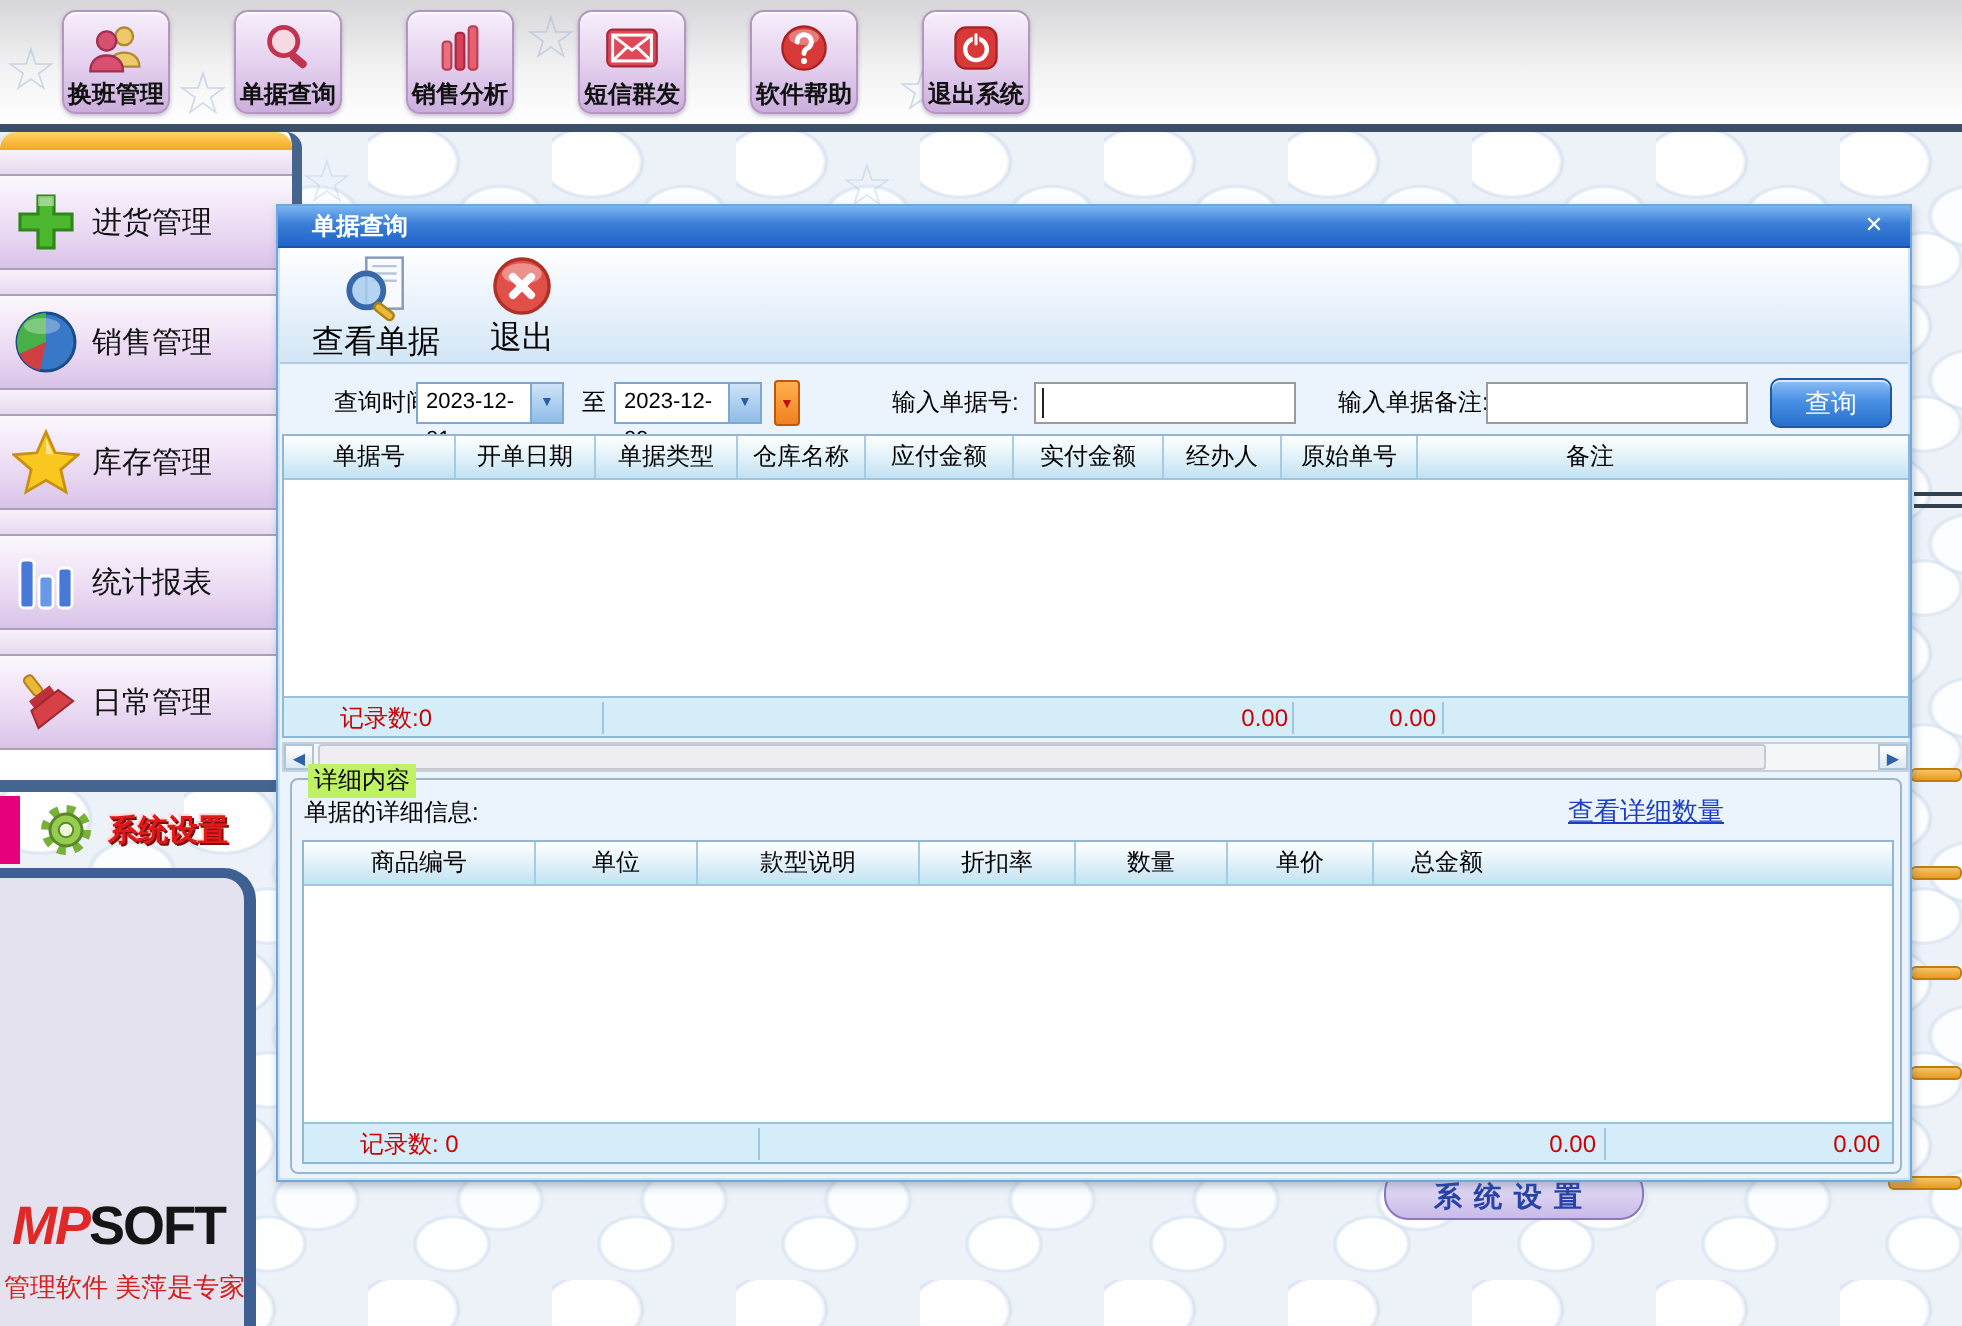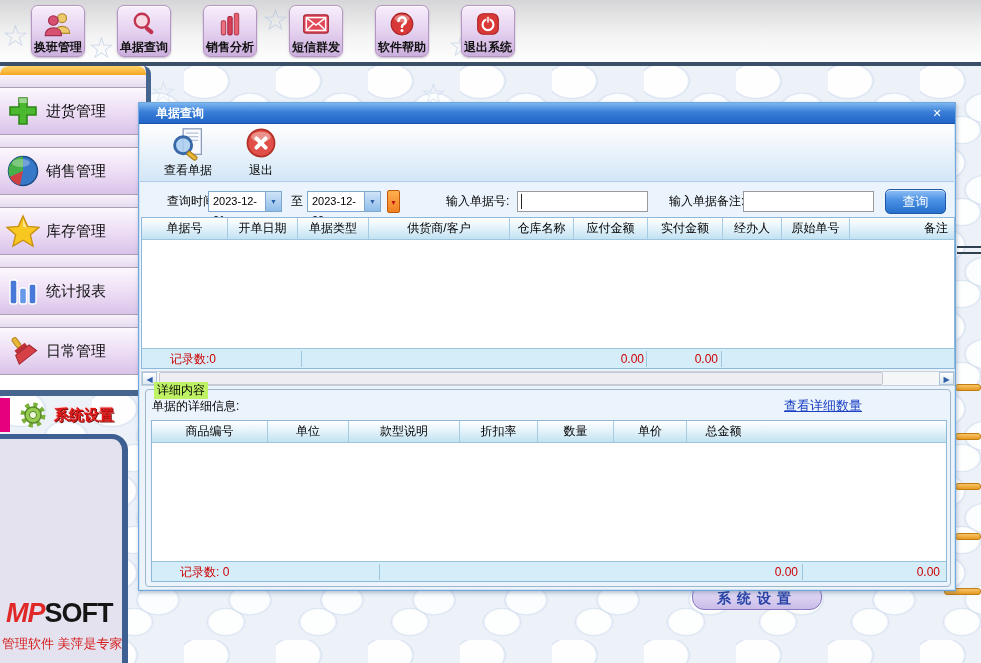--- a/index.html
+++ b/index.html
@@ -59,21 +59,21 @@
   .dialog { position:absolute; left:138px; top:102px; width:818px; height:489px; z-index:2;
     background:#ebf4fc; border:1px solid #6fa8dc; box-shadow:0 0 0 1px #cfe3f5 inset, 1px 2px 4px rgba(60,90,130,.35); }
   .dlg-title { position:absolute; left:0; top:0; width:100%; height:21px;
     background:linear-gradient(#7cb6f0,#3a7ed8 45%,#2165c8); border-bottom:1px solid #1a55a8;
     color:#fff; font-weight:bold; font-size:12px; line-height:21px; padding-left:17px; }
   .dlg-close { position:absolute; right:10px; top:0; width:16px; height:21px; color:#fff; font-size:11px; font-weight:bold;
     line-height:21px; text-align:center; cursor:pointer; }
   .dlg-toolbar { position:absolute; left:1px; top:21px; width:calc(100% - 2px); height:58px;
     background:linear-gradient(#ffffff,#e7f1fa 55%,#d2e6f6); border-bottom:1px solid #b0cce8; }
   .dlg-tb-btn { position:absolute; top:3px; height:52px; display:flex; flex-direction:column; align-items:center; justify-content:space-between; cursor:pointer; }
-  .dlg-tb-btn .lb { font-size:12px; color:#000; }
+  .dlg-tb-btn .lb { font-size:16px; color:#000; }
 
   
   .q-label { position:absolute; font-size:12px; color:#000; line-height:21px; top:88px; }
   .combo { position:absolute; top:88px; height:21px; background:#fff; border:1px solid #7fa8d0; display:flex; }
   .combo .val { flex:1; font-size:11px; line-height:19px; padding-left:4px; }
   .combo .drop { width:16px; background:linear-gradient(#cfe4f8,#8fbce8); border-left:1px solid #7fa8d0;
     color:#2a5fa8; font-size:7px; text-align:center; line-height:19px; cursor:pointer; }
   .orange-btn { position:absolute; left:248px; top:87px; width:13px; height:23px;
     background:linear-gradient(#ffb050,#f08020); border:1px solid #c05808; border-radius:2px;
     color:#c01010; font-size:7px; text-align:center; line-height:23px; cursor:pointer; }
@@ -334,21 +334,20 @@
     <span class="q-label" style="left:530px;">输入单据备注:</span>
     <input class="q-input" style="left: 604px; width: 131px;" value="">
 
     <button class="search-btn">查询</button>
 
     <div class="grid" style="left:2px; top:114px; width:814px; height:152px;">
       <div class="grid-head">
         <span class="hc" style="width:86px;">单据号</span>
         <span class="hc" style="width:70px;">开单日期</span>
         <span class="hc" style="width:71px;">单据类型</span>
-        <span class="hc" style="width:141px;">供货商/客户</span>
         <span class="hc" style="width:64px;">仓库名称</span>
         <span class="hc" style="width:74px;">应付金额</span>
         <span class="hc" style="width:75px;">实付金额</span>
         <span class="hc" style="width:59px;">经办人</span>
         <span class="hc" style="width:68px;">原始单号</span>
         <span class="hc" style="width:104px; text-align:right; padding-right:6px;">备注</span>
       </div>
       <div class="grid-foot">
         <span style="left:28px;">记录数:0</span>
         <i class="vsep" style="left:159px;"></i>

